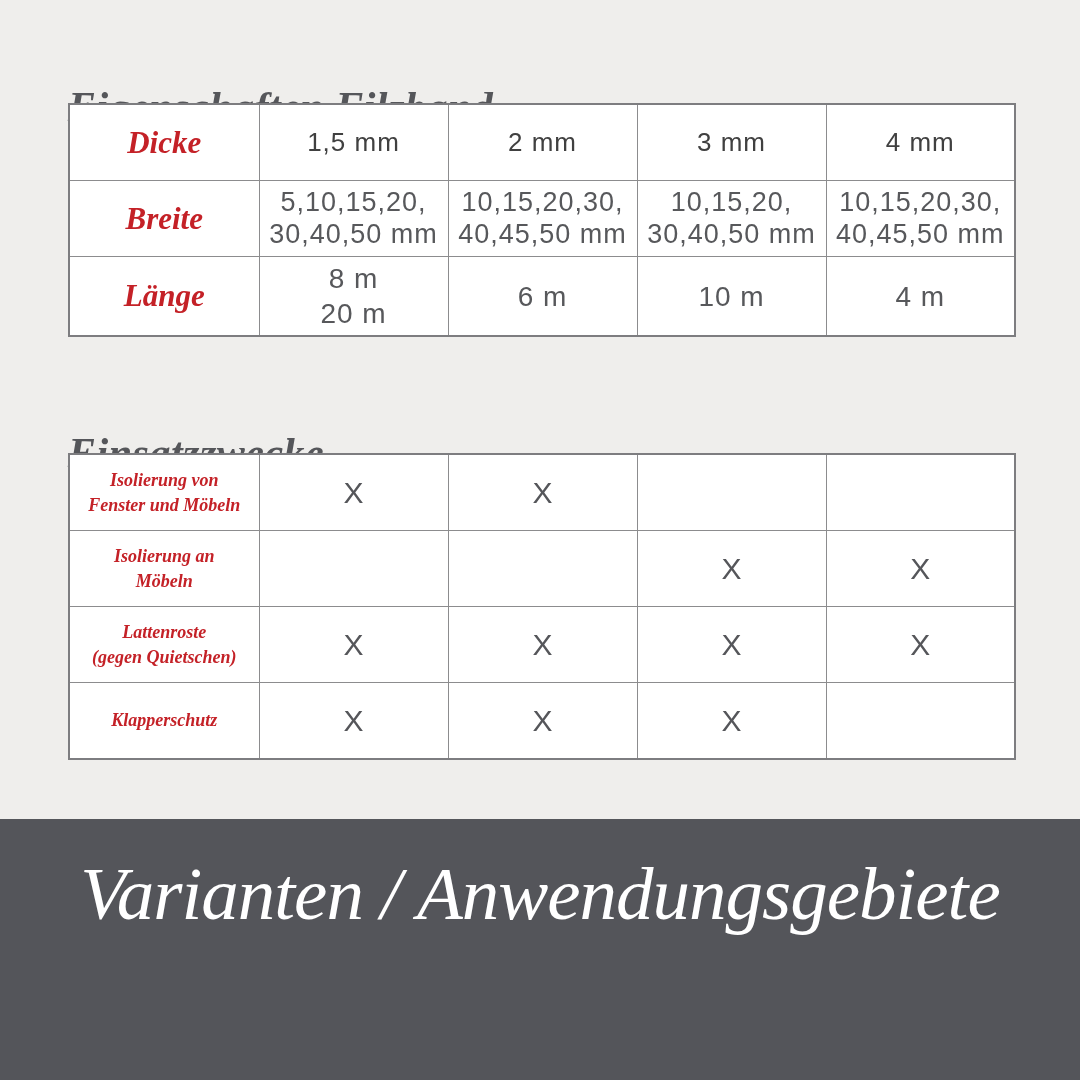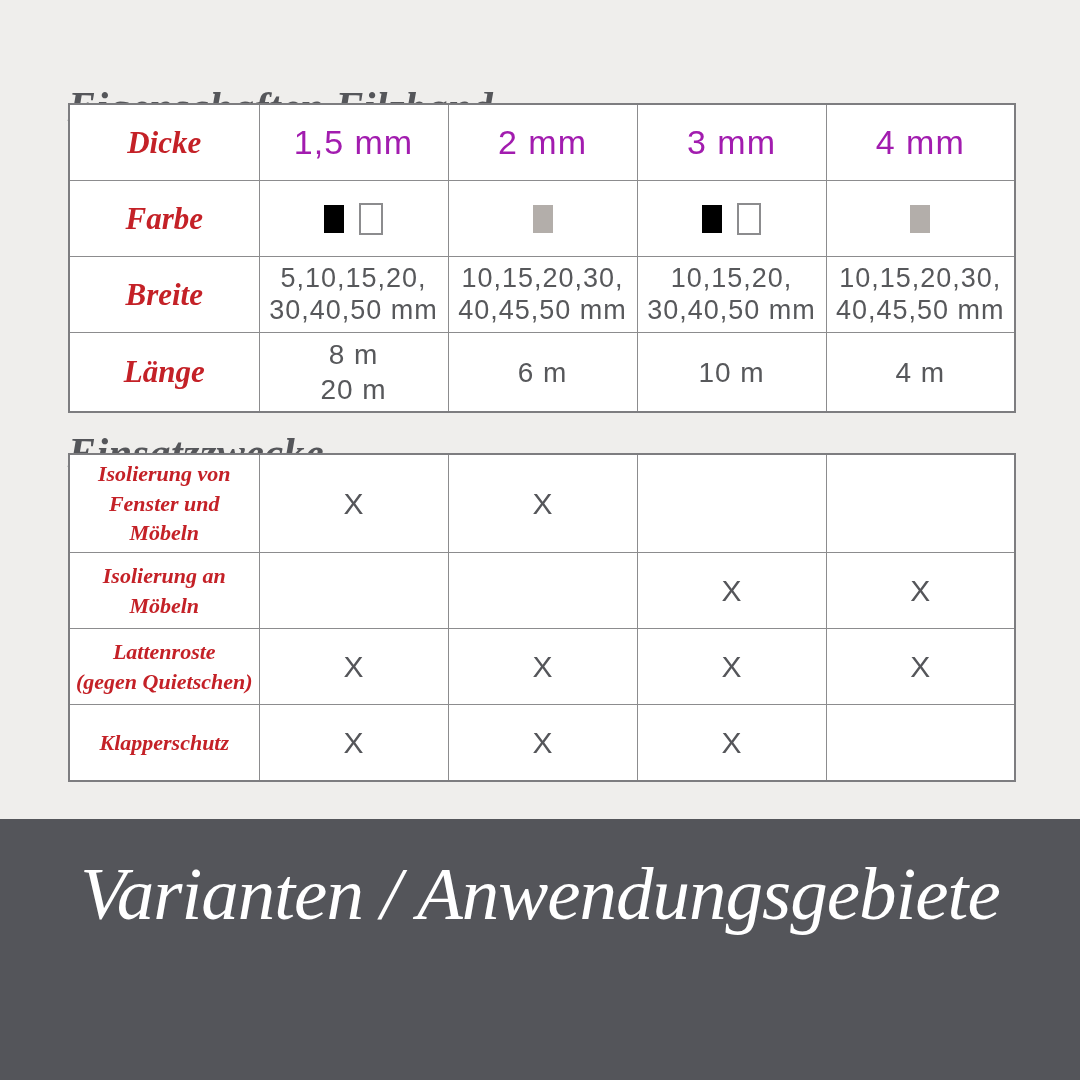--- a/index.html
+++ b/index.html
@@ -36,24 +36,24 @@
     text-align:center; vertical-align:middle;
     height:67px;
     padding:4px 4px;
   }
   .label-cell {
     font-family:"Liberation Serif","DejaVu Serif",serif;
     font-style:italic; font-weight:bold;
     color:#c42127;
   }
   #table-props .label-cell { font-size:31px; }
-  #table-uses  .label-cell { font-size:22px; line-height:1.35; }
+  #table-uses  .label-cell { font-size:18px; line-height:1.35; }
   .label-line { display:block; }
 
-  .dicke-val  { font-size:34px; color:#a21caf; letter-spacing:1px; }
+  .dicke-val  { font-size:26px; color:#404040; letter-spacing:1px; }
   .breite-val { font-size:27px; color:#57585b; line-height:1.18; letter-spacing:1px;margin-left:40px; }
   .laenge-val { font-size:28px; color:#57585b; line-height:1.25; letter-spacing:1px; }
   .val-line   { display:block; }
   .mark       { font-size:30px; color:#55565a; }
 
   .swatch-row { display:flex; justify-content:center; align-items:center; gap:15px; }
   .swatch { width:20px; height:28px; }
   .swatch-black { background:#000000; }
   .swatch-white { background:#ffffff; border:2px solid #8c8c8e; }
   .swatch-beige { background:#b3aeaa; }
@@ -89,45 +89,20 @@
       <col style="width:189px">
         <col style="width:189px">
     </colgroup>
     <tbody>
       <tr>
         <td class="label-cell">Dicke</td>
         <td class="dicke-val">1,5 mm</td>
         <td class="dicke-val">2 mm</td>
         <td class="dicke-val">3 mm</td>
         <td class="dicke-val">4 mm</td>
-      </tr>
-      <tr>
-        <td class="label-cell">Farbe</td>
-        <td>
-          <div class="swatch-row">
-              <div class="swatch swatch-black"></div>
-              <div class="swatch swatch-white"></div>
-            </div>
-        </td>
-        <td>
-          <div class="swatch-row">
-              <div class="swatch swatch-beige"></div>
-            </div>
-        </td>
-        <td>
-          <div class="swatch-row">
-              <div class="swatch swatch-black"></div>
-              <div class="swatch swatch-white"></div>
-            </div>
-        </td>
-        <td>
-          <div class="swatch-row">
-              <div class="swatch swatch-beige"></div>
-            </div>
-        </td>
       </tr>
       <tr>
         <td class="label-cell">Breite</td>
         <td class="breite-val">
           <span class="val-line">5,10,15,20,</span>
           <span class="val-line">30,40,50 mm</span>
         </td>
         <td class="breite-val">
           <span class="val-line">10,15,20,30,</span>
           <span class="val-line">40,45,50 mm</span>

